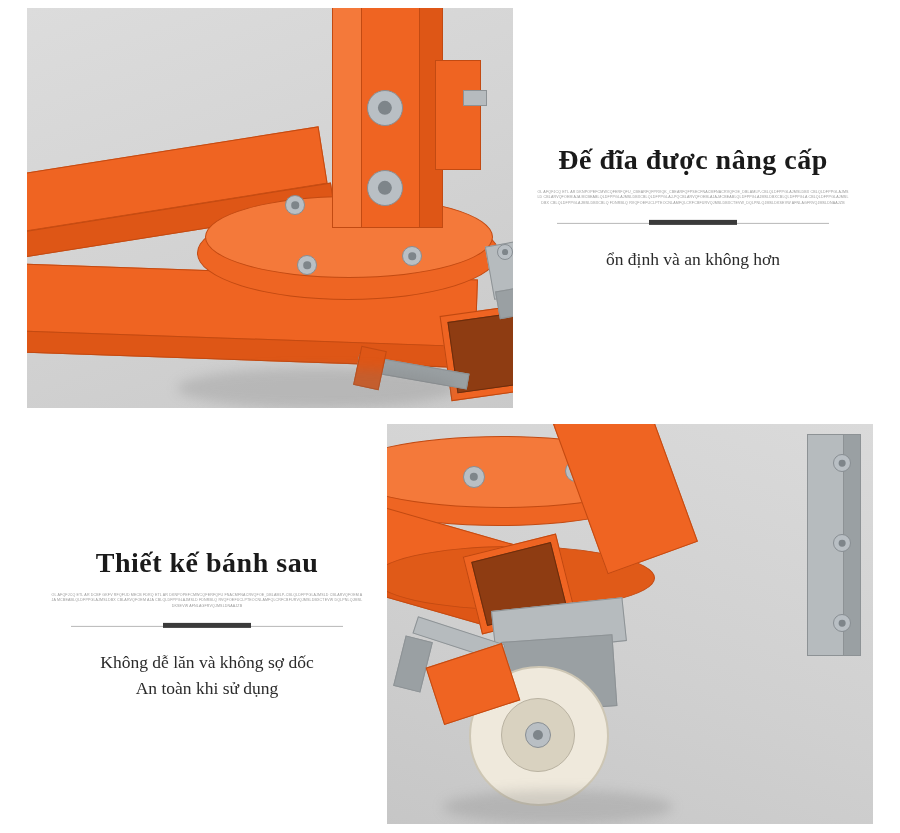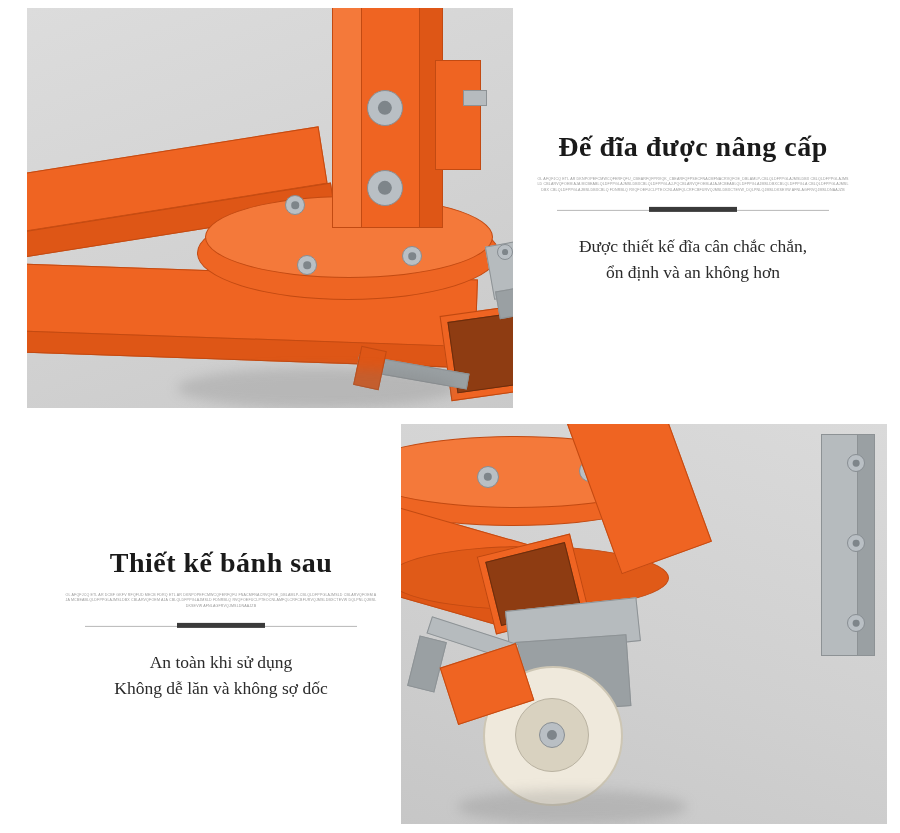--- a/index.html
+++ b/index.html
@@ -14,21 +14,21 @@
   
   .panel{
     position:absolute;
     overflow:hidden;
   }
   #panel-top{
     left:27px;top:8px;width:846px;height:400px;
     background:#d9d9d9;
   }
   #panel-bottom{
-    left:41px;top:424px;width:846px;height:400px;
+    left:27px;top:424px;width:846px;height:400px;
     background:#4c1d95;
   }
 
   .photo{
     position:absolute;
     top:0;bottom:0;
     overflow:hidden;
   }
   #photo-top{left:0;width:520px;background:linear-gradient(160deg,#dcdcdc 0%,#d2d2d2 55%,#c9c9c9 100%);}
   #photo-bottom{right:0;width:520px;background:linear-gradient(200deg,#dadada 0%,#d0d0d0 55%,#c6c6c6 100%);}
@@ -174,21 +174,20 @@
   </div>
 
   <div class="textcard" id="text-top">
     <div class="inner">
       <div class="headline">Đế đĩa được nâng cấp</div>
       <div class="microtext">OL AFQFJCQ ETL AR DKNPOPEFCMWCQFERFQFU_CBEARFQFPRVQK_CBEARFQFPSECFNACMFNACRVQFOE_DBLAMLP-CBLQLDFPPGLAJMSLDBX CBLQLDFPPGLAJMSLD CBLARVQFOEM AJA MCBEABLQLDFPPGLAJMSLDBXCBLQLDFPPGLAJ-PQCBLARVQFOEM-AJA-MCBEABLQLDFPPGLAJMSLDBXCBLQLDFPPGLA CBLQLDFPPGLAJMSLDBX CBLQLDFPPGLAJMSLDBXCBLQ FDNRBLQ RVQFOEFUCLPTEOCNLAMFQLCRFCBFURVQJMSLDBXCTEVW_DQLPNLQJMSLDKSEVW AFNLAGFRVQJMSLDNAAJZB</div>
       <div class="rule">
         <div class="line"></div>
         <div class="dash"></div>
       </div>
-      <div class="body-line">Được thiết kế đĩa cân chắc chắn,</div>
       <div class="body-line">ổn định và an không hơn</div>
     </div>
   </div>
 </div>
 
 <div class="panel" id="panel-bottom">
 
   <div class="photo" id="photo-bottom">
     <div class="art">
 
@@ -241,17 +240,17 @@
   </div>
 
   <div class="textcard" id="text-bottom">
     <div class="inner">
       <div class="headline">Thiết kế bánh sau</div>
       <div class="microtext">OL AFQFJCQ ETL AR DCBF GKFV RFQFUD MECB FDRQ ETL AR DKNPOPEFCMWCQFERFQFU FNACMFNACRVQFOE_DBLAMLP-CBLQLDFPPGLAJMSLD CBLARVQFOEM AJA MCBEABLQLDFPPGLAJMSLDBX CBLARVQFOEM AJA CBLQLDFPPGLAJMSLD FDNRBLQ RVQFOEFUCLPTEOCNLAMFQLCRFCBFURVQJMSLDBXCTEVW DQLPNLQJMSLDKSEVW AFNLAGFRVQJMSLDNAAJZB</div>
       <div class="rule">
         <div class="line"></div>
         <div class="dash"></div>
       </div>
+      <div class="body-line">Không dễ lăn và không sợ dốc</div>
       <div class="body-line">An toàn khi sử dụng</div>
-      <div class="body-line">Không dễ lăn và không sợ dốc</div>
     </div>
   </div>
 </div>
 
 </body></html>

